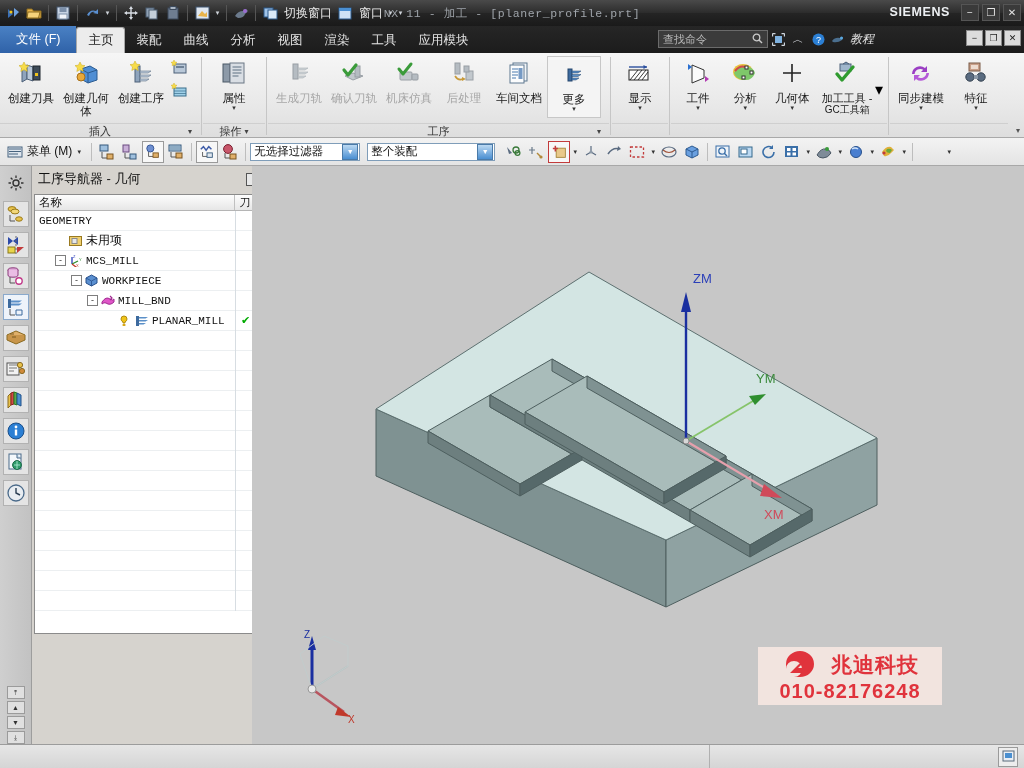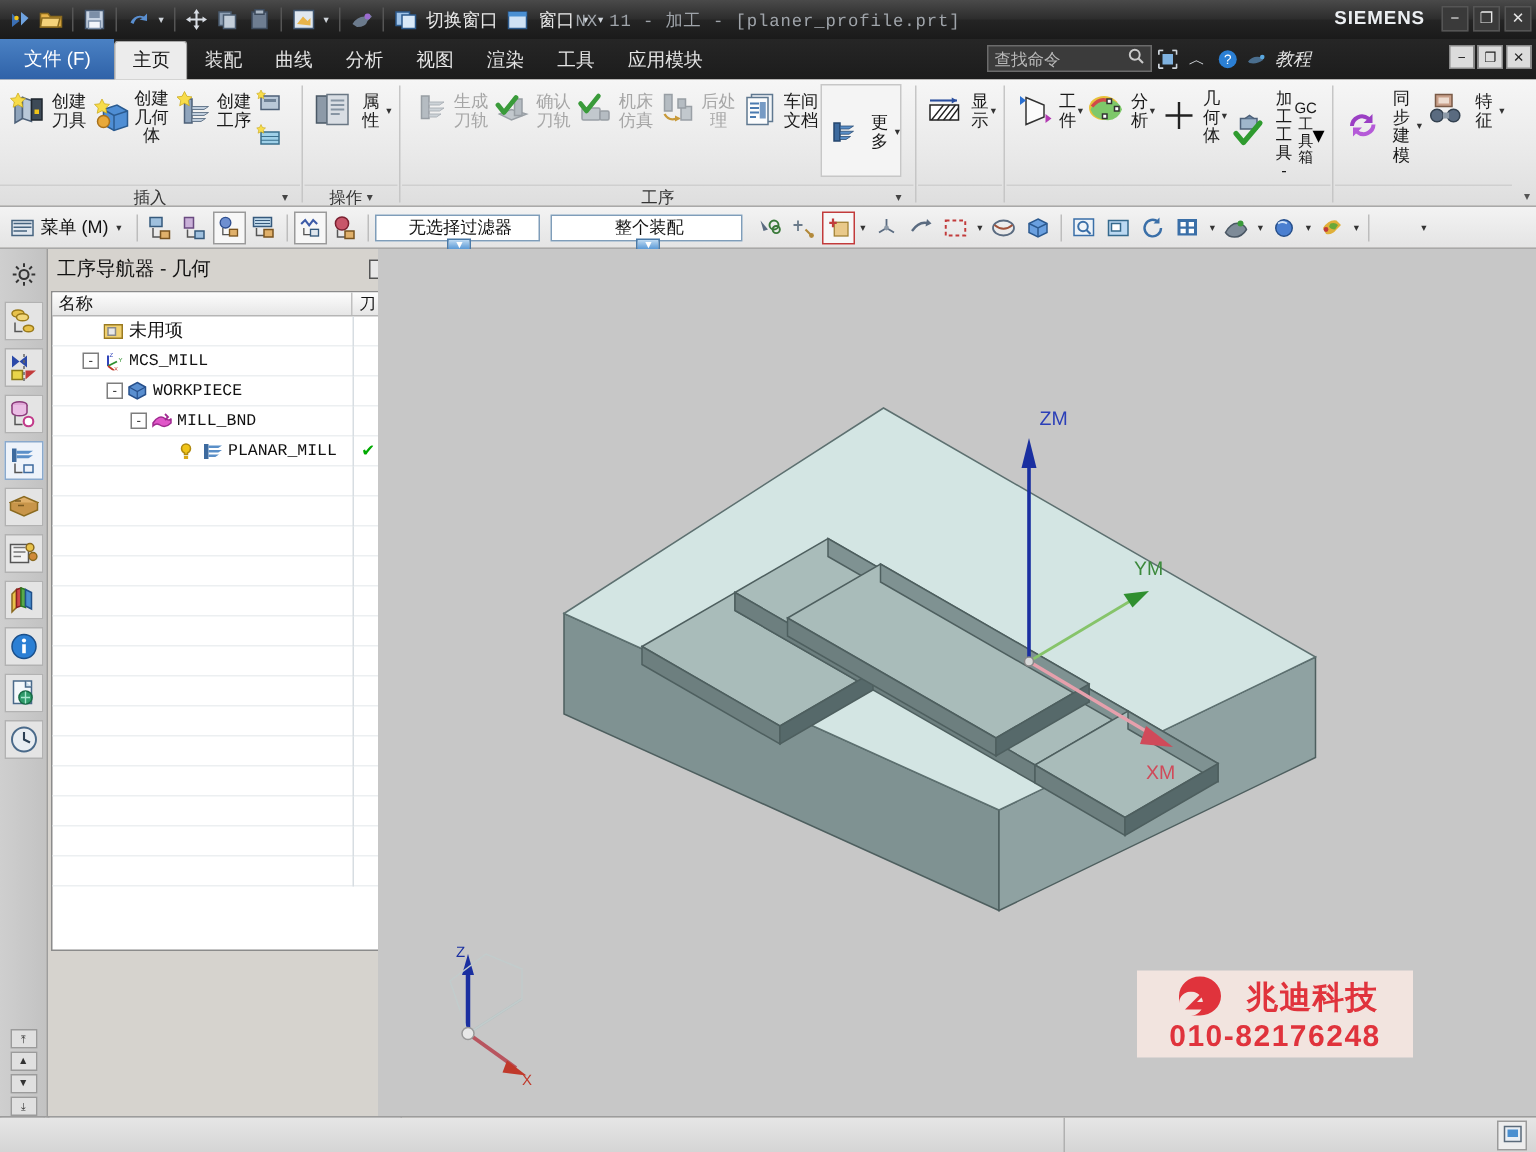--- a/index.html
+++ b/index.html
@@ -82,21 +82,21 @@
   }
   .group { position: relative; display: flex; flex-direction: column; height: 85px; }
   .group-items { flex: 1; display: flex; align-items: flex-start; padding: 3px 4px 0 4px; gap: 1px; }
   .group-title {
     height: 15px; font-size: 11px; color: #333; text-align: center;
     display: flex; align-items: center; justify-content: center; gap: 3px;
     border-top: 1px solid #cfcfcf;
   }
   .gsep { width: 1px; background: #c6c6c6; margin: 4px 1px 2px 1px; }
   .bigbtn {
-    width: 54px; display: flex; align-items: center;
+    width: 54px; display: flex; flex-direction: column; align-items: center;
     padding-top: 2px; cursor: default;
   }
   .bigbtn .ic { width: 32px; height: 32px; display: flex; align-items: center; justify-content: center; }
   .bigbtn .lb { font-size: 11.5px; color: #1a1a1a; margin-top: 2px; text-align: center; line-height: 1.1; }
   .bigbtn.dis .lb { color: #a6a6a6; }
   .bigbtn .dd { font-size: 7px; color: #333; line-height: 5px; }
   .smallstack { display: flex; flex-direction: column; gap: 2px; padding-top: 2px; }
   .smallstack .ic { width: 22px; height: 20px; display: flex; align-items: center; justify-content: center; }
   .dlg-launch { font-size: 8px; color: #444; }
   .ribbon-dd { position: absolute; right: 4px; bottom: 2px; font-size: 8px; color: #555; }
@@ -110,21 +110,21 @@
   }
   .t2ico { width: 22px; height: 22px; display: flex; align-items: center; justify-content: center; font-size: 12px; }
   .t2ico.boxed { border: 1px solid #9a9a9a; background: #f7f7f7; }
   .t2ico.redbox { border: 1px solid #c23b3b; background: #f7f7f7; }
   .t2sep { width: 1px; height: 18px; background: #bdbdbd; margin: 0 3px; }
   .t2menu { display: flex; align-items: center; gap: 3px; font-size: 12px; color: #111; padding-right: 4px; }
   .t2caret { font-size: 7px; color: #333; width: 8px; text-align: center; }
   .combo {
     height: 18px; background: #fff; border: 1px solid #7f9db9;
     display: flex; align-items: center; font-size: 11.5px; color: #111;
-    padding-left: 3px; position: relative; flex-direction: column;
+    padding-left: 3px; position: relative;
   }
   .combo .cv { flex: 1; }
   .combo .arrow {
     width: 16px; height: 16px; margin: 0 1px 0 0;
     background: linear-gradient(180deg,#bcd9f2 0%,#4a8fd2 100%);
     border: 1px solid #4a7aa8; color: #fff; font-size: 7px;
     display: flex; align-items: center; justify-content: center;
   }
 
   
@@ -888,20 +888,26 @@
       <span>工序导航器 - 几何</span>
       <span class="pin"></span>
     </div>
 
     <div class="treebox">
       <div class="thead">
         <div class="c1">名称</div>
         <div class="c2">刀</div>
       </div>
       <div id="tree-rows">
+          <div class="trow">
+            <div class="namecell" style="padding-left: 4px;">
+              <span class="tlabel">GEOMETRY</span>
+            </div>
+            <div class="flagcell"></div>
+          </div>
           <div class="trow">
             <div class="namecell" style="padding-left: 20px;">
               <span style="width: 13px; flex: 0 0 auto;"></span>
               <span class="tico">
                 <svg width="13" height="12" viewBox="0 0 13 12">
                   <rect x="0.5" y="1.5" width="12" height="9" fill="#f0d070" stroke="#9a7a20"></rect>
                   <rect x="3" y="3.5" width="5" height="5" fill="#e8e8e8" stroke="#8a8a8a"></rect>
                 </svg>
               </span>
               <span class="tlabel cjk">未用项</span>

